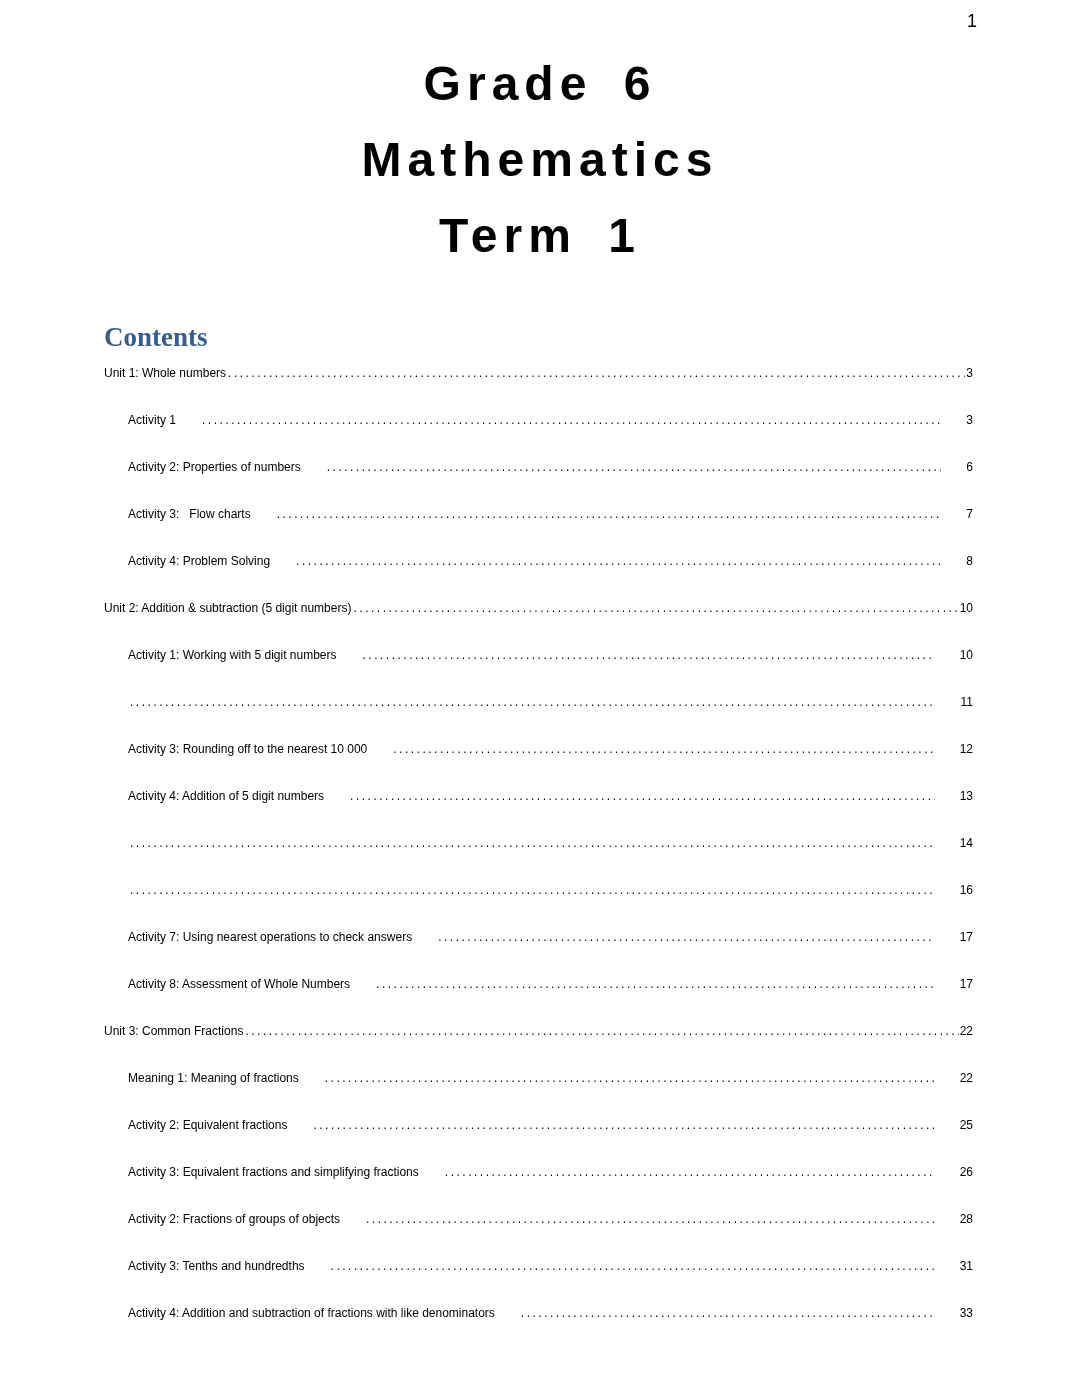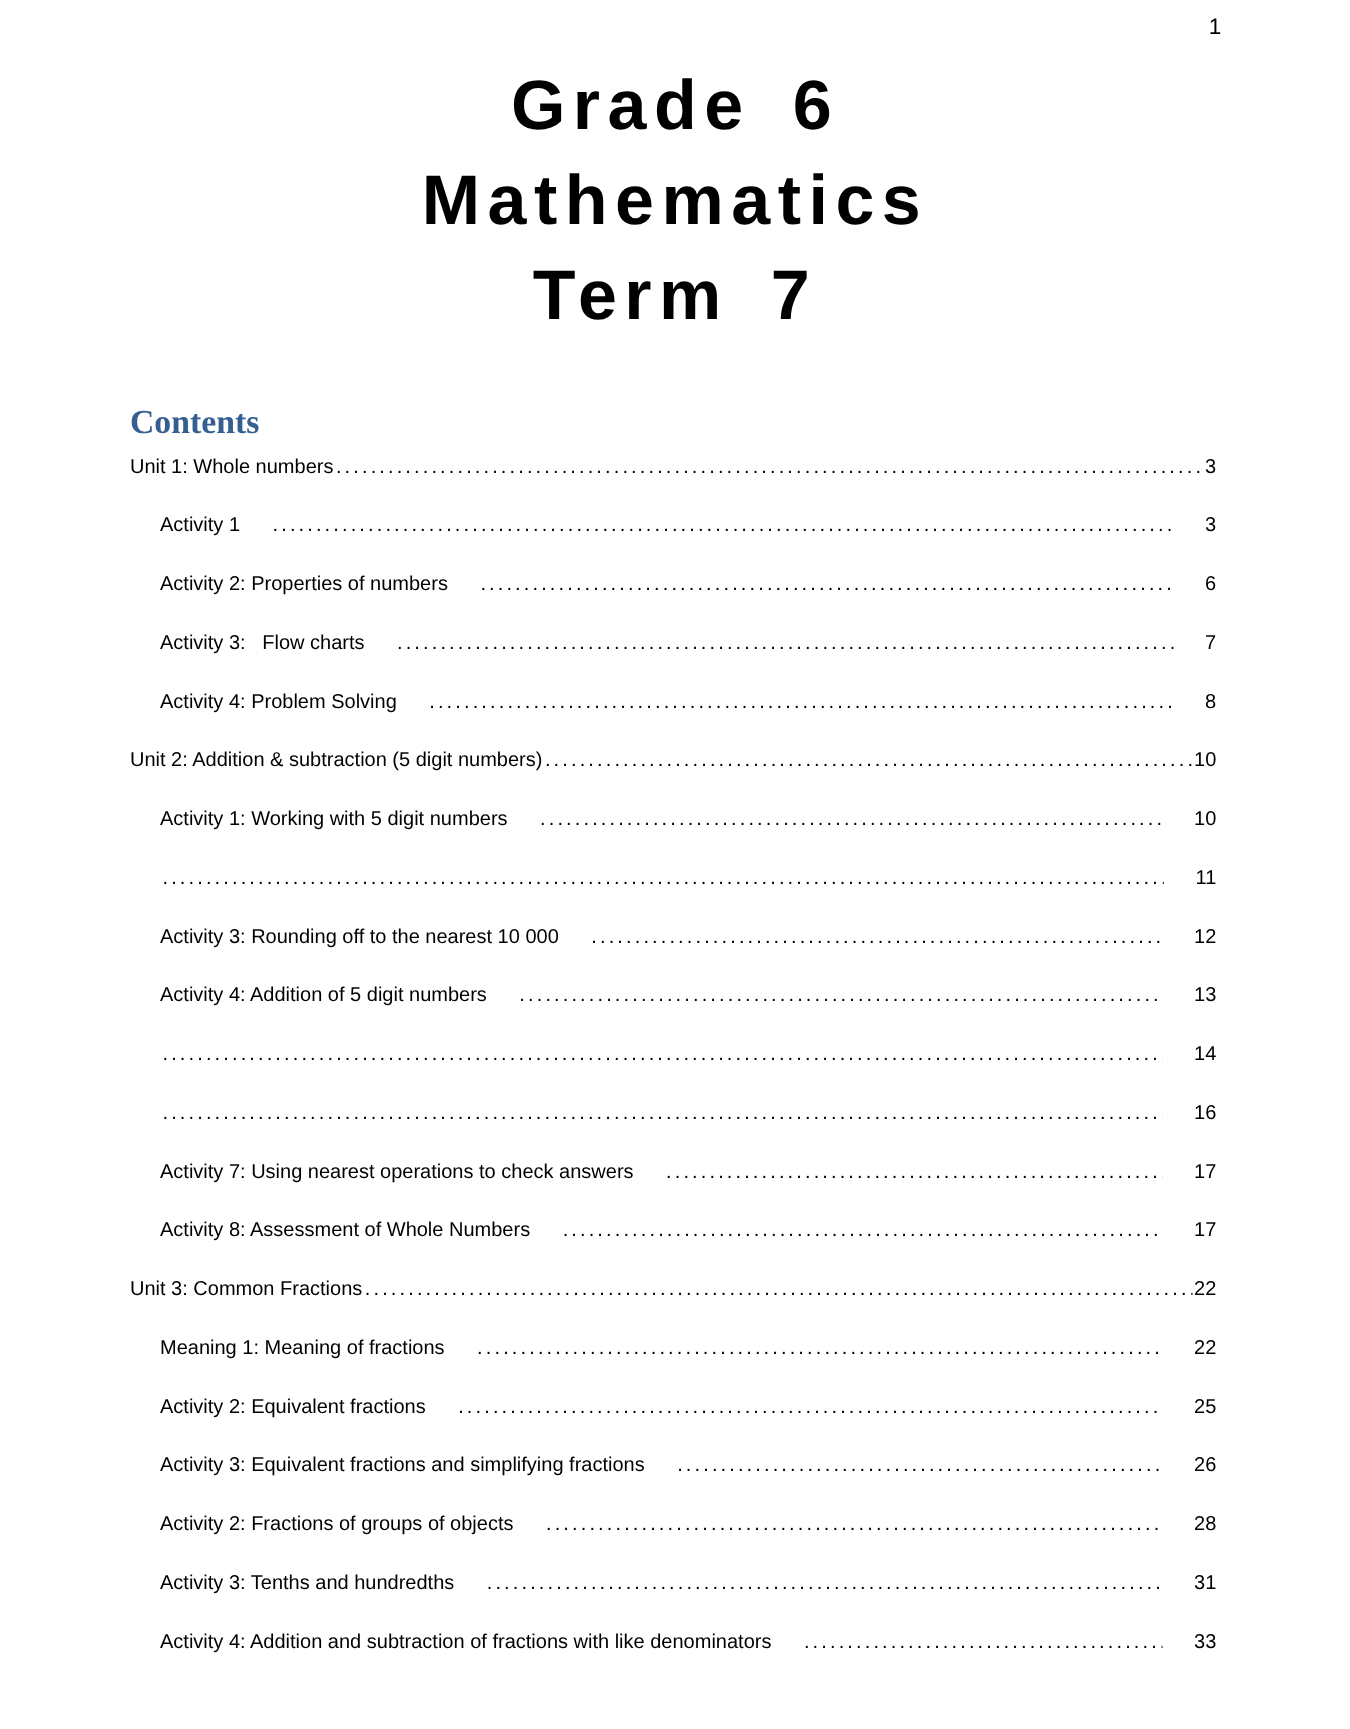--- a/index.html
+++ b/index.html
@@ -24,21 +24,21 @@
     line-height: 22px;
   }
   .title-block {
     position: absolute;
     top: 46px;
     left: 0;
     width: 100%;
     text-align: center;
   }
   .title-line {
-    font-size: 56px;
+    font-size: 48px;
     font-weight: bold;
     letter-spacing: 6px;
     word-spacing: 12px;
     line-height: 76px;
     white-space: nowrap;
   }
   .contents-block {
     position: absolute;
     top: 322px;
     left: 104px;
@@ -47,21 +47,21 @@
   .contents-heading {
     margin: 0 0 9px 0;
     font-family: "Liberation Serif", serif;
     font-weight: bold;
     font-size: 27px;
     line-height: 31px;
   }
   .toc-entry {
     display: flex;
     align-items: baseline;
-    font-size: 16px;
+    font-size: 12px;
     line-height: 23px;
     margin-bottom: 24px;
     justify-content: space-between;
   }
   .toc-entry.level-1 {
     padding-left: 24px;
     gap: 24px;
   }
   .toc-label {
     flex: 0 0 auto;
@@ -81,21 +81,21 @@
 </head>
 <body>
 
 <div class="page">
 
   <div class="page-number">1</div>
 
   <div class="title-block">
     <div class="title-line">Grade 6</div>
     <div class="title-line">Mathematics</div>
-    <div class="title-line">Term 7</div>
+    <div class="title-line">Term 1</div>
   </div>
 
   <div class="contents-block">
     <h2 class="contents-heading" style="color: rgb(54, 95, 145);">Contents</h2>
     <div id="toc-entries">
         <div class="toc-entry level-0">
           <span class="toc-label">Unit 1: Whole numbers</span>
           <span class="toc-dots">............................................................................................................................................................................................................................................................................................................</span>
           <span class="toc-page">3</span>
         </div>

